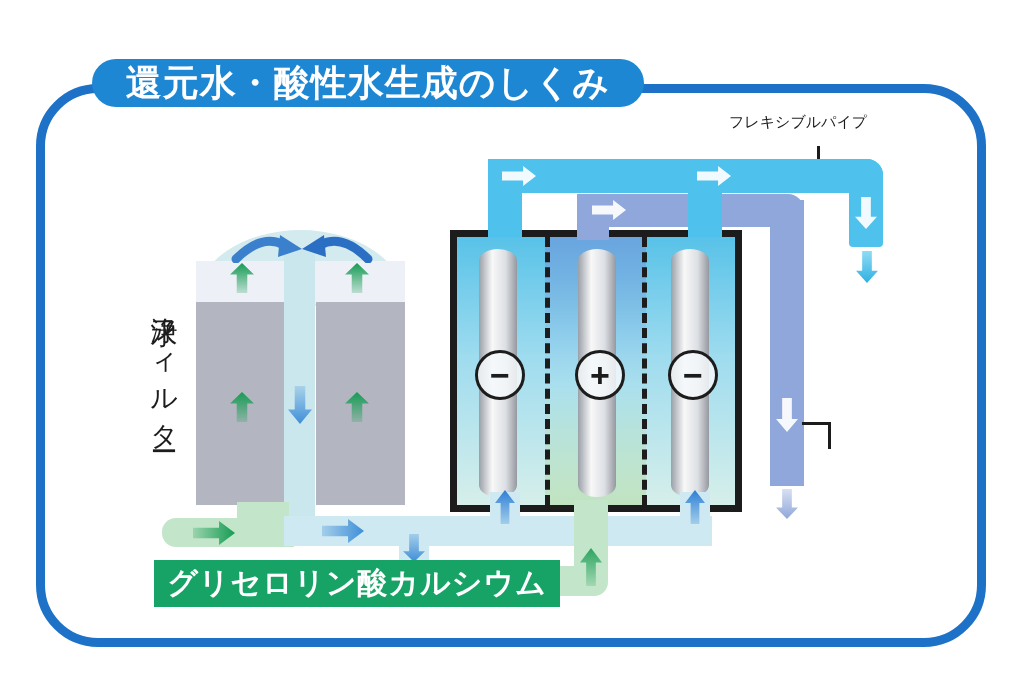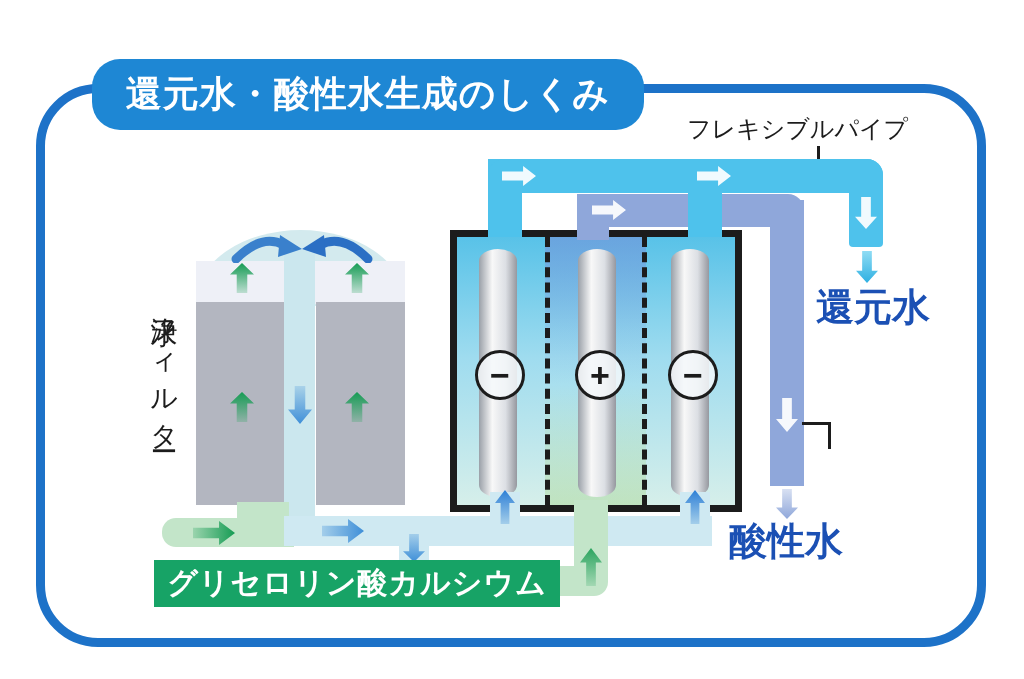--- a/index.html
+++ b/index.html
@@ -89,30 +89,28 @@
 
   <div class="abs" style="left:488px;top:159px;width:34px;height:78px;background:#4ec2ec;"></div>
   <div class="abs" style="left:688px;top:190px;width:34px;height:47px;background:#4ec2ec;"></div>
   <div class="abs" style="left:488px;top:159px;width:395px;height:34px;background:#4ec2ec;border-radius:16px 16px 0 0;"></div>
   <div class="abs" style="left:849px;top:159px;width:34px;height:88px;background:#4ec2ec;border-radius:0 16px 4px 4px;"></div>
   <div class="abs ar-right" style="left:502px;top:166px;width:34px;height:20px;background:rgba(255,255,255,.92);"></div>
   <div class="abs ar-right" style="left:697px;top:166px;width:34px;height:20px;background:rgba(255,255,255,.92);"></div>
   <div class="abs ar-down" style="left:855px;top:197px;width:22px;height:32px;background:rgba(255,255,255,.92);"></div>
   <div class="abs ar-down" style="left:856px;top:251px;width:22px;height:32px;background:linear-gradient(180deg,#8fdcf4,#2fb0e2);"></div>
 
-  <div class="abs" style="left:92px;top:59px;width:552px;height:71px;background:#1e87d4;border-radius:28px;display:flex;align-items:center;justify-content:center;">
+  <div class="abs" style="left:92px;top:59px;width:552px;height:48px;background:#1e87d4;border-radius:28px;display:flex;align-items:center;justify-content:center;">
     <span style="color:#ffffff;font-weight:bold;font-size:36px;letter-spacing:1px;">還元水・酸性水生成のしくみ</span>
   </div>
 
-  <div class="abs lbl-dark" style="left:687px;top:113px;font-size:24px;">フレキシブルパイプ</div>
+  <div class="abs lbl-dark" style="left:729px;top:113px;font-size:15px;">フレキシブルパイプ</div>
   <div class="abs" style="left:817px;top:146px;width:3px;height:13px;background:#1c1c1c;"></div>
 
-  <div class="abs lbl-blue" style="left:816px;top:282px;font-size:38px;">還元水</div>
 
   <div class="abs" style="left:802px;top:422px;width:29px;height:3px;background:#1c1c1c;"></div>
   <div class="abs" style="left:828px;top:422px;width:3px;height:27px;background:#1c1c1c;"></div>
 
-  <div class="abs lbl-blue" style="left:729px;top:516px;font-size:38px;">酸性水</div>
 
 
   <div class="abs lbl-dark" style="left:146px;top:296px;font-size:27px;writing-mode:vertical-rl;letter-spacing:3px;height:220px;">浄水フィルター</div>
 
 </div>
 
 </body></html>

